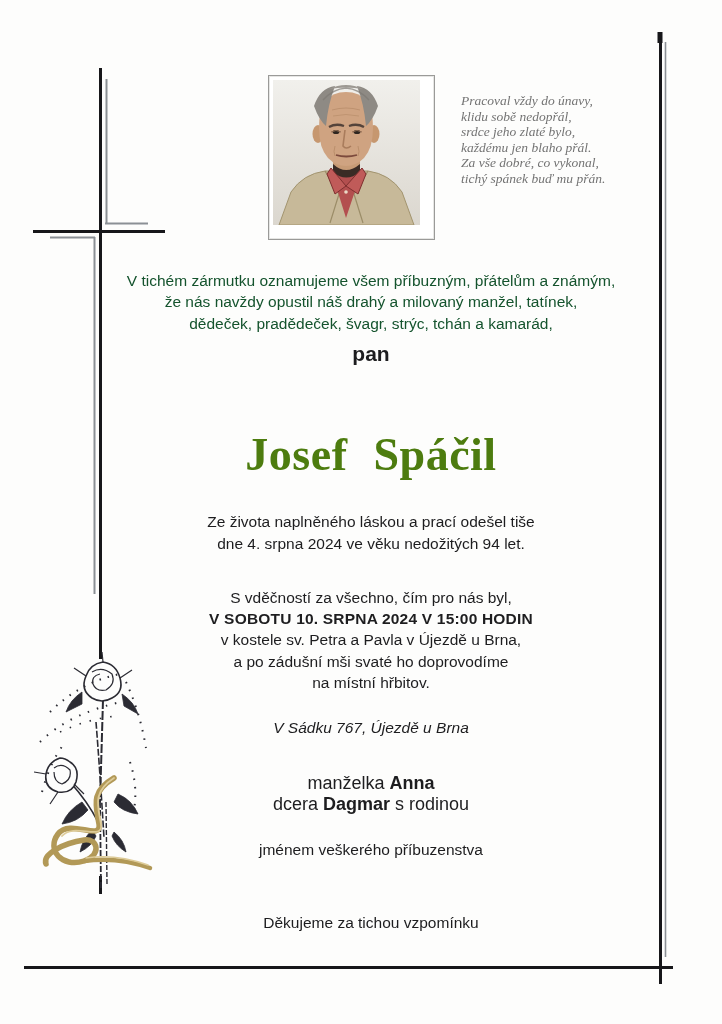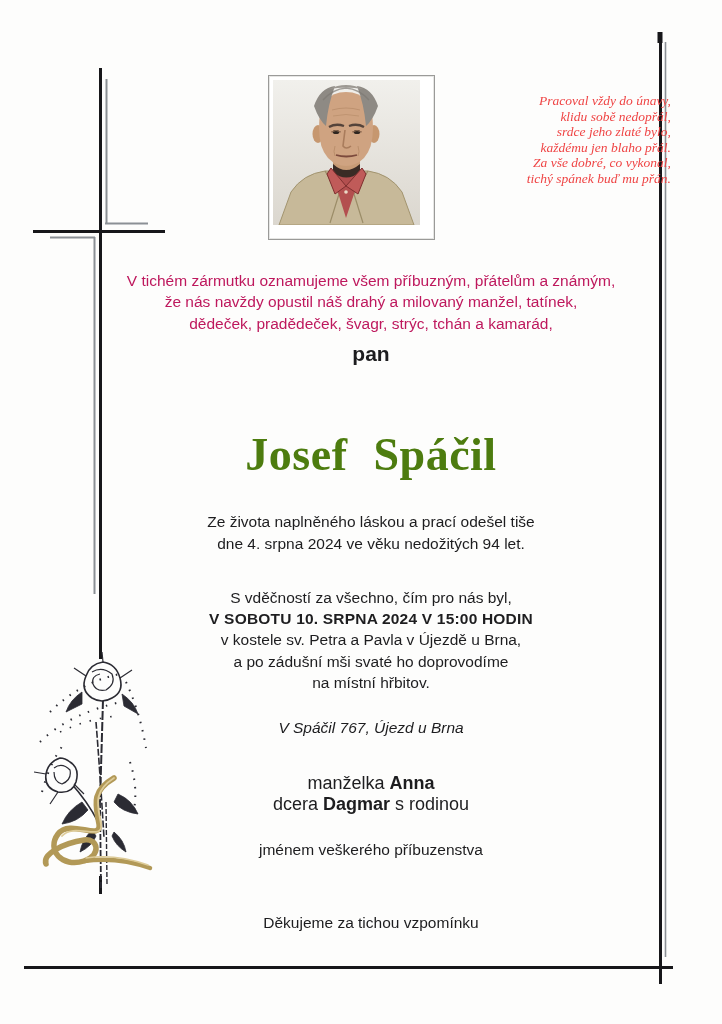--- a/index.html
+++ b/index.html
@@ -9,39 +9,39 @@
     font-family:"Liberation Sans",sans-serif;
     color:#1d1d1f;
   }
   .page{position:absolute;inset:0;background:#fdfdfc;}
   svg{display:block;}
   .decor-svg{position:absolute;left:0;top:0;pointer-events:none;}
 
   
   .block{position:absolute;left:20px;width:702px;text-align:center;}
 
-  .announcement{top:270px;font-size:15.5px;line-height:21.3px;color:#be185d;}
+  .announcement{top:270px;font-size:15.5px;line-height:21.3px;color:#14532d;}
   .salutation{top:342px;font-size:21px;font-weight:bold;}
   .deceased{
     top:428px;
     font-family:"Liberation Serif",serif;font-weight:bold;
     font-size:46px;letter-spacing:0.5px;word-spacing:14px;color:#4d7c0f;
   }
   .life{top:511px;font-size:15.5px;line-height:22px;}
   .funeral{top:587px;font-size:15.5px;line-height:21.2px;}
   .funeral .bold{font-weight:bold;letter-spacing:0.2px;}
   .address{top:719px;font-size:15.5px;font-style:italic;font-family:"Liberation Sans",sans-serif;}
   .family{top:773px;font-size:18px;line-height:21px;}
   .onbehalf{top:841px;font-size:15.5px;}
   .thanks{top:896px;font-size:15.5px;margin-top:18px;}
 
   .verse{
-    position:absolute;left:461px;top:93px;width:210px;text-align:right;
+    position:absolute;left:461px;top:93px;width:210px;text-align:left;
     font-family:"Liberation Serif",serif;font-style:italic;
-    font-size:13.5px;line-height:15.6px;color:#ef4444;
+    font-size:13.5px;line-height:15.6px;color:#737373;
   }
 
   .photo{
     position:absolute;left:268px;top:75px;width:157px;height:155px;
     border:1px solid #9a9a98;background:#ffffff;padding:4px;
     box-shadow:0 0 0 1px #e6e6e4 inset;
   }
 </style>
 </head>
 <body>
@@ -142,21 +142,21 @@
   </div>
 
   <div class="block funeral">
     <div>S vděčností za všechno, čím pro nás byl,</div>
     <div class="bold">V SOBOTU 10. SRPNA 2024 V 15:00 HODIN</div>
     <div>v kostele sv. Petra a Pavla v Újezdě u Brna,</div>
     <div>a po zádušní mši svaté ho doprovodíme</div>
     <div>na místní hřbitov.</div>
   </div>
 
-  <div class="block address">V Spáčil 767, Újezd u Brna</div>
+  <div class="block address">V Sádku 767, Újezdě u Brna</div>
 
   <div class="block family">
     <div>
       <span>manželka</span>
       <b>Anna</b>
       <span></span>
     </div>
     <div>
       <span>dcera</span>
       <b>Dagmar</b>

